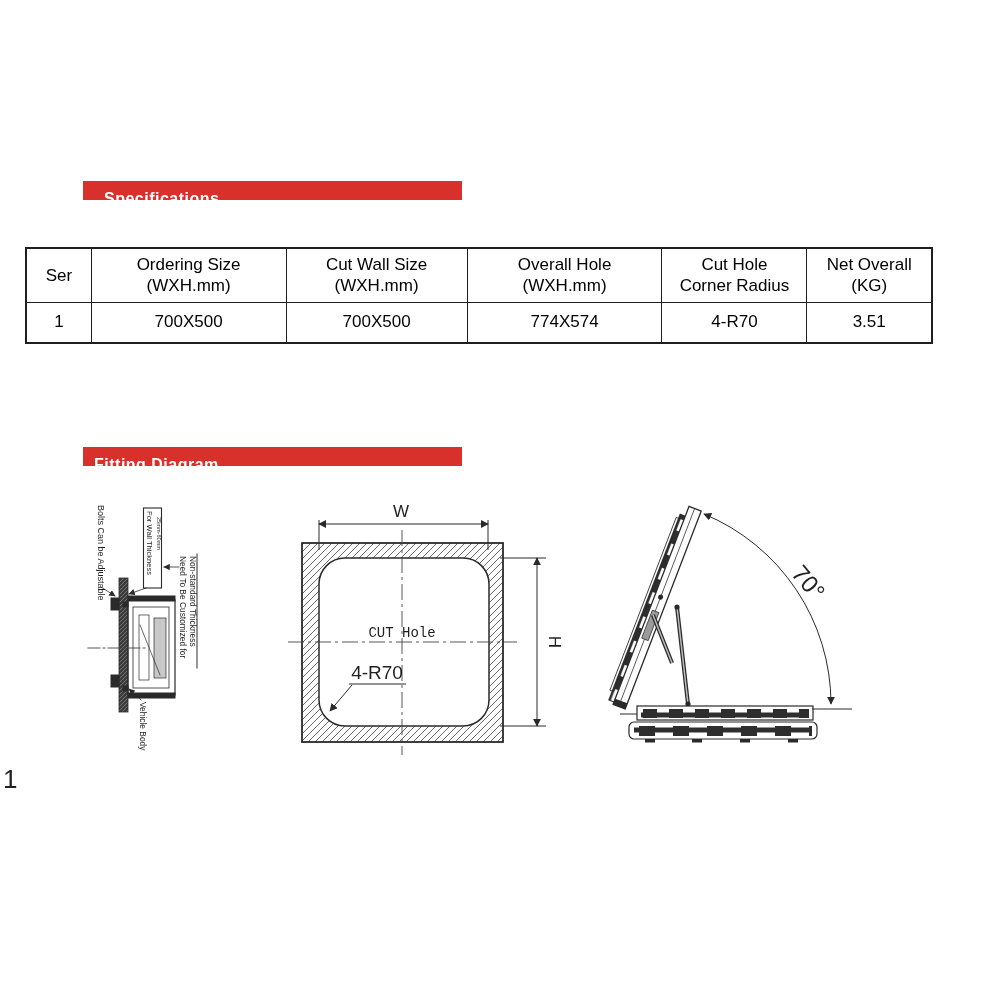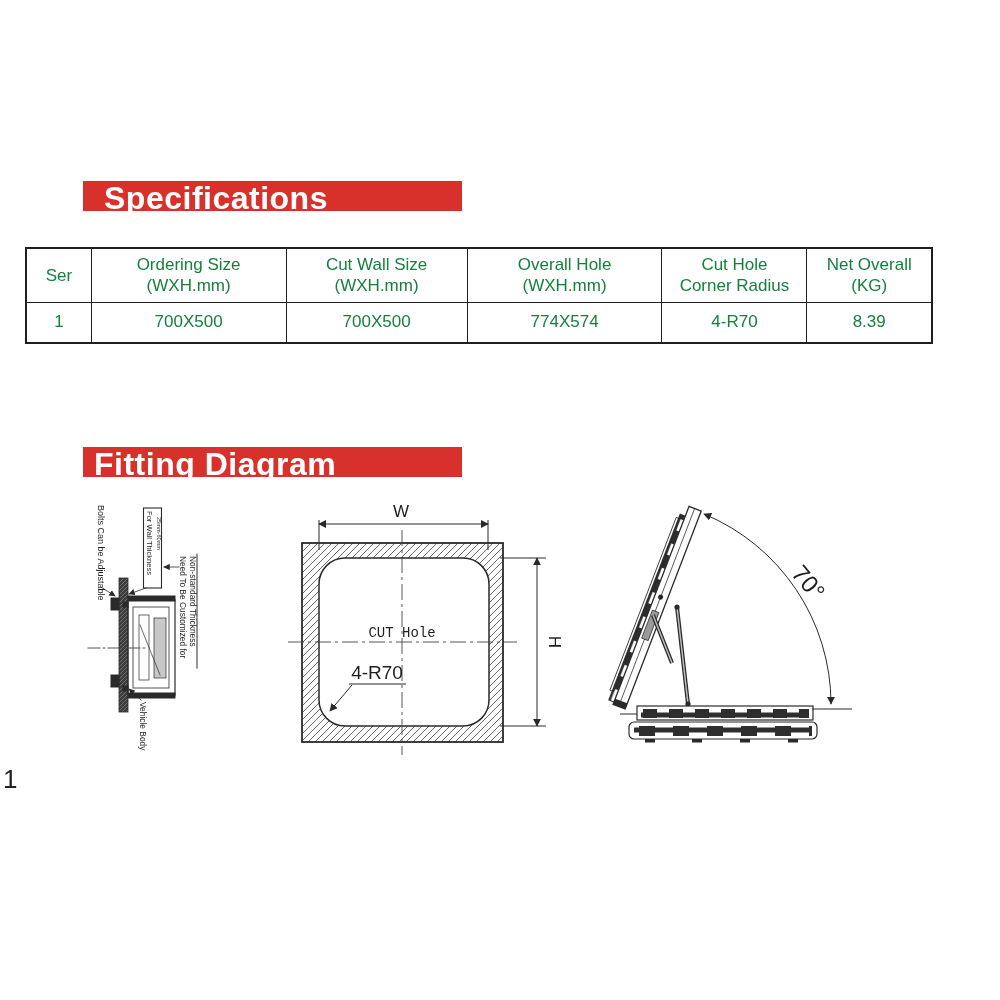--- a/index.html
+++ b/index.html
@@ -1,30 +1,30 @@
 <!DOCTYPE html>
 <html><head>
 <meta charset="utf-8">
 <style>
   html,body{margin:0;padding:0;}
   body{
     width:1000px;height:1000px;position:relative;background:#ffffff;
     font-family:"Liberation Sans", sans-serif;color:#1c1c1c;overflow:hidden;
   }
   .banner{
-    position:absolute;left:83px;width:379px;height:30px;
-    background:#d8312c;color:#ffffff;font-weight:bold;font-size:32px;
+    position:absolute;left:83px;width:379px;height:19px;
+    background:#d8312c;color:#ffffff;font-weight:bold;font-size:16px;
     line-height:35px;padding-left:21px;box-sizing:border-box;letter-spacing:.5px;
   }
   #banner-spec{top:181px;}
   #banner-fit{top:447px;padding-left:11px;}
   table.spec{
     position:absolute;left:25px;top:247px;width:908px;
     border-collapse:collapse;table-layout:fixed;
-    font-size:17px;color:#15803d;
+    font-size:17px;color:#000000;
   }
   table.spec th, table.spec td{
     border:1.5px solid #1f1f1f;text-align:center;vertical-align:middle;
     font-weight:normal;padding:0;
   }
   table.spec{border:2px solid #1f1f1f;}
   table.spec thead tr{height:54px;}
   table.spec tbody tr{height:41px;}
   .hline{display:block;line-height:21px;}
   #diagram-area{position:absolute;left:0;top:490px;}
@@ -75,21 +75,21 @@
         </th>
     </tr>
   </thead>
   <tbody>
     <tr>
       <td>1</td>
       <td>700X500</td>
       <td>700X500</td>
       <td>774X574</td>
       <td>4-R70</td>
-      <td>8.39</td>
+      <td>3.51</td>
     </tr>
   </tbody>
 </table>
 
 <div class="banner" id="banner-fit">
   <span>Fitting Diagram</span>
 </div>
 
 <svg id="diagram-area" width="1000" height="310" viewBox="0 0 1000 310">
   <defs>

